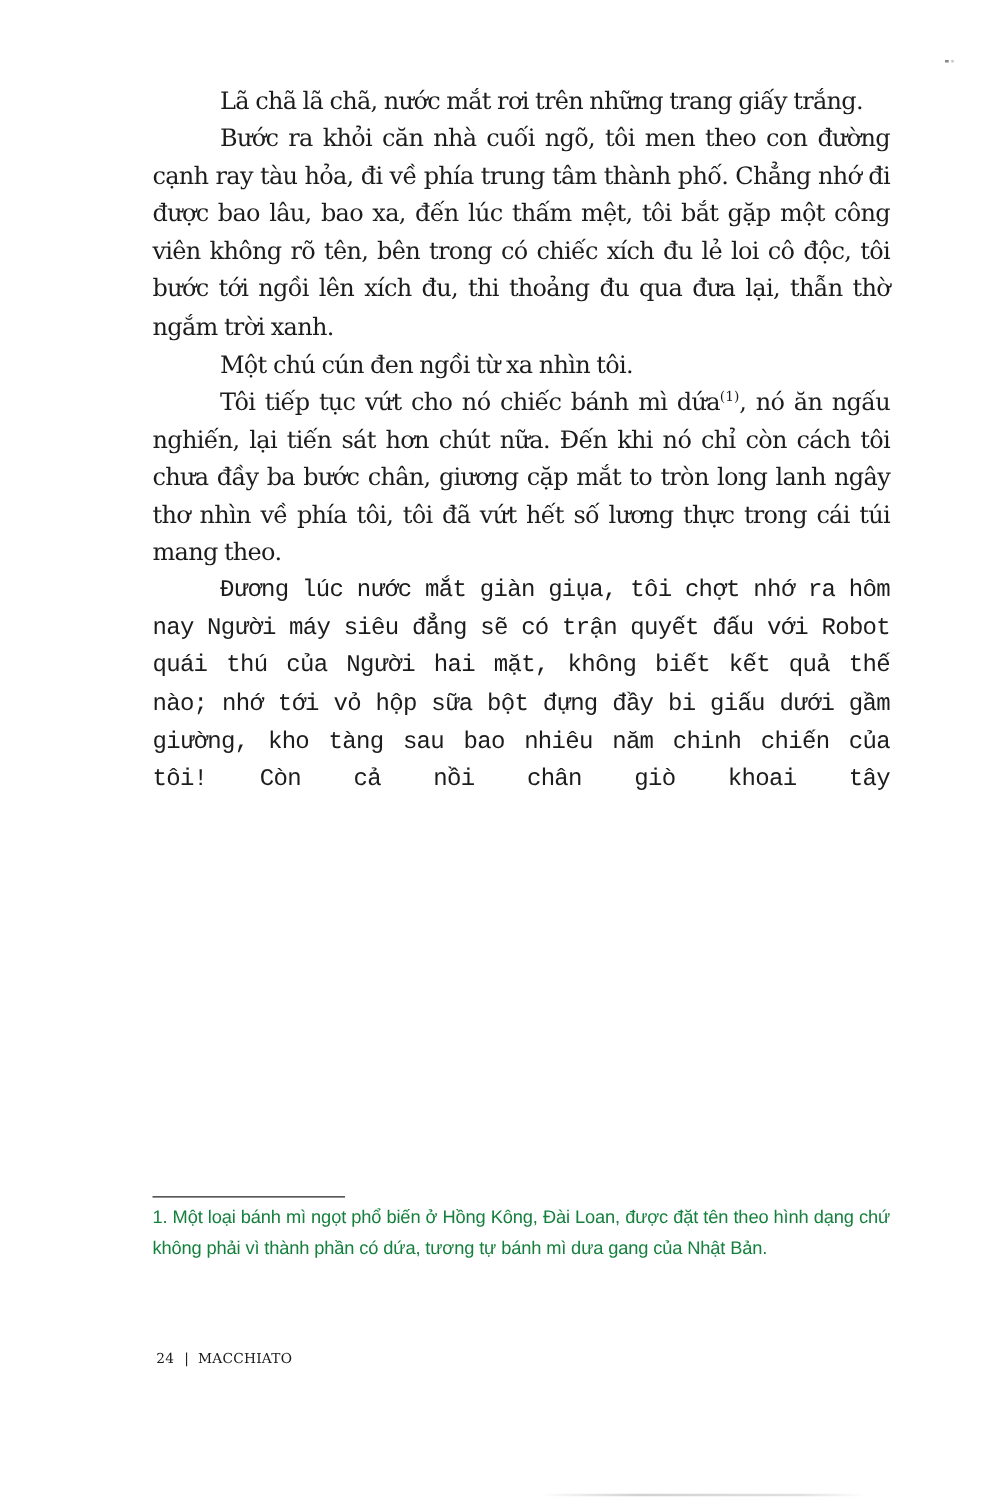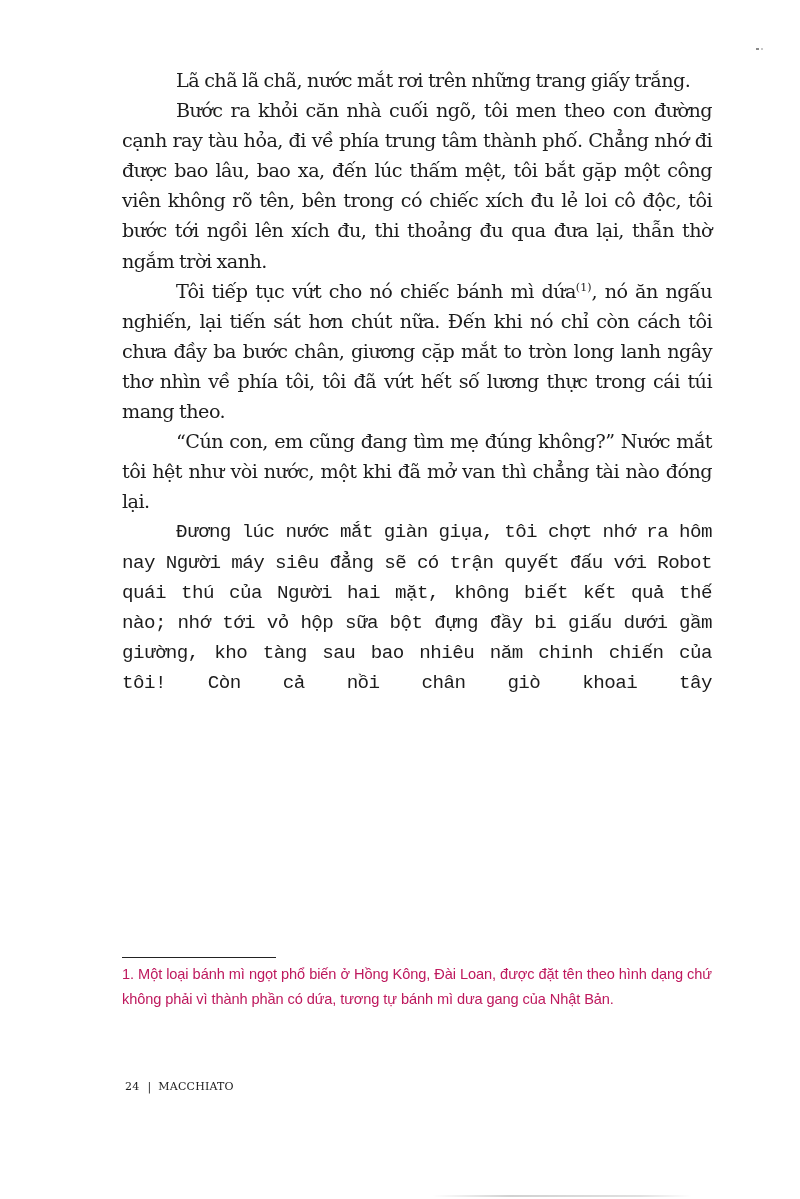--- a/index.html
+++ b/index.html
@@ -70,21 +70,21 @@
       border-top: 1.5px solid #222;
     }
     .footnotes {
       position: absolute;
       left: 110px;
       top: 962px;
       width: 590px;
       font-family: "Liberation Sans", sans-serif;
       font-size: 14.6px;
       line-height: 25.3px;
-      color: #be185d;
+      color: #15803d;
       text-align: justify;
       letter-spacing: -0.1px;
     }
     .footnotes p { margin: 0; }
     .running-footer {
       position: absolute;
       left: 113px;
       top: 1080px;
       font-family: "DejaVu Serif", serif;
       font-size: 11px;
@@ -109,22 +109,22 @@
 </head>
 <body>
 
 <div class="page">
 
   <div class="corner-mark"></div>
 
   <div class="body-text">
     <p>Lã chã lã chã, nước mắt rơi trên những trang giấy trắng.</p>
     <p>Bước ra khỏi căn nhà cuối ngõ, tôi men theo con đường cạnh ray tàu hỏa, đi về phía trung tâm thành phố. Chẳng nhớ đi được bao lâu, bao xa, đến lúc thấm mệt, tôi bắt gặp một công viên không rõ tên, bên trong có chiếc xích đu lẻ loi cô độc, tôi bước tới ngồi lên xích đu, thi thoảng đu qua đưa lại, thẫn thờ ngắm trời xanh.</p>
+    <p>Một chú cún đen ngồi từ xa nhìn tôi.</p>
     <p><span>Tôi tiếp tục vứt cho nó chiếc bánh mì dứa</span><sup class="fnref">(1)</sup><span>, nó ăn ngấu nghiến, lại tiến sát hơn chút nữa. Đến khi nó chỉ còn cách tôi chưa đầy ba bước chân, giương cặp mắt to tròn long lanh ngây thơ nhìn về phía tôi, tôi đã vứt hết số lương thực trong cái túi mang theo.</span></p>
-    <p>“Cún con, em cũng đang tìm mẹ đúng không?” Nước mắt tôi hệt như vòi nước, một khi đã mở van thì chẳng tài nào đóng lại.</p>
     <p class="last-partial">Đương lúc nước mắt giàn giụa, tôi chợt nhớ ra hôm nay Người máy siêu đẳng sẽ có trận quyết đấu với Robot quái thú của Người hai mặt, không biết kết quả thế nào; nhớ tới vỏ hộp sữa bột đựng đầy bi giấu dưới gầm giường, kho tàng sau bao nhiêu năm chinh chiến của tôi! Còn cả nồi chân giò khoai tây</p>
   </div>
 
   <div class="footnote-rule"></div>
 
   <div class="footnotes">
     <p>1. Một loại bánh mì ngọt phổ biến ở Hồng Kông, Đài Loan, được đặt tên theo hình dạng chứ không phải vì thành phần có dứa, tương tự bánh mì dưa gang của Nhật Bản.</p>
   </div>
 
   <div class="running-footer">

